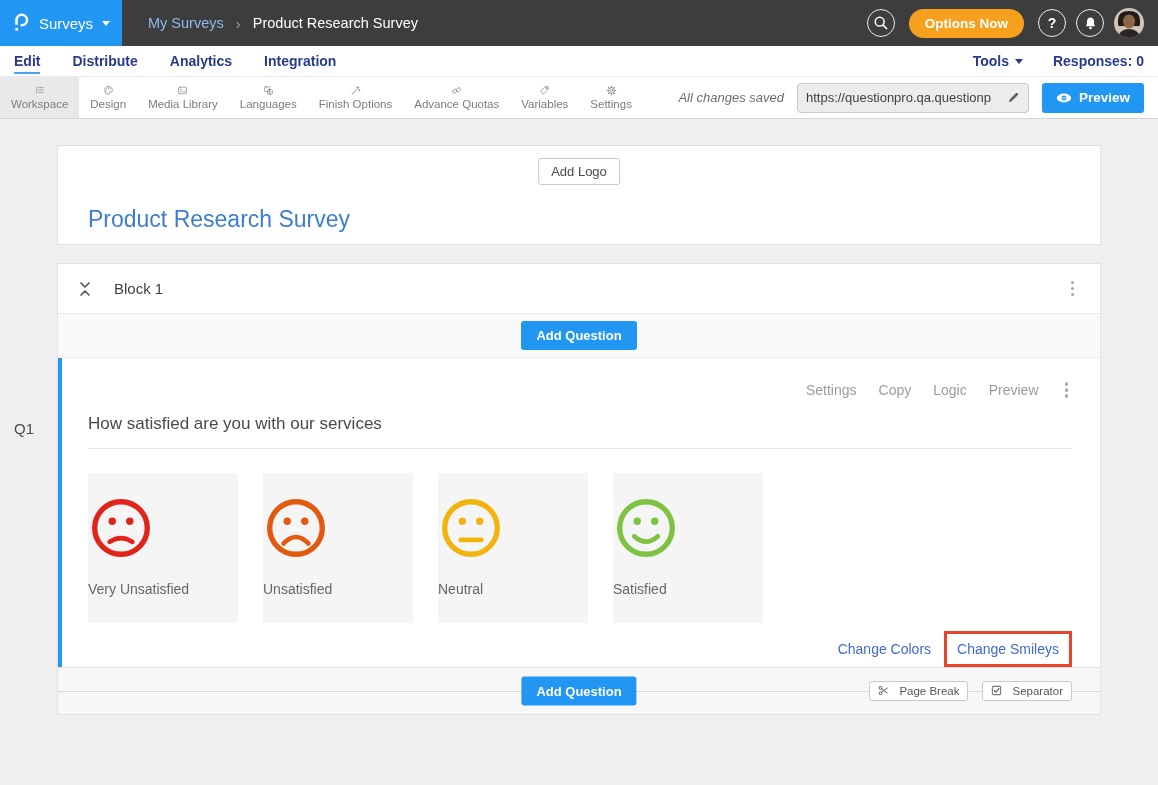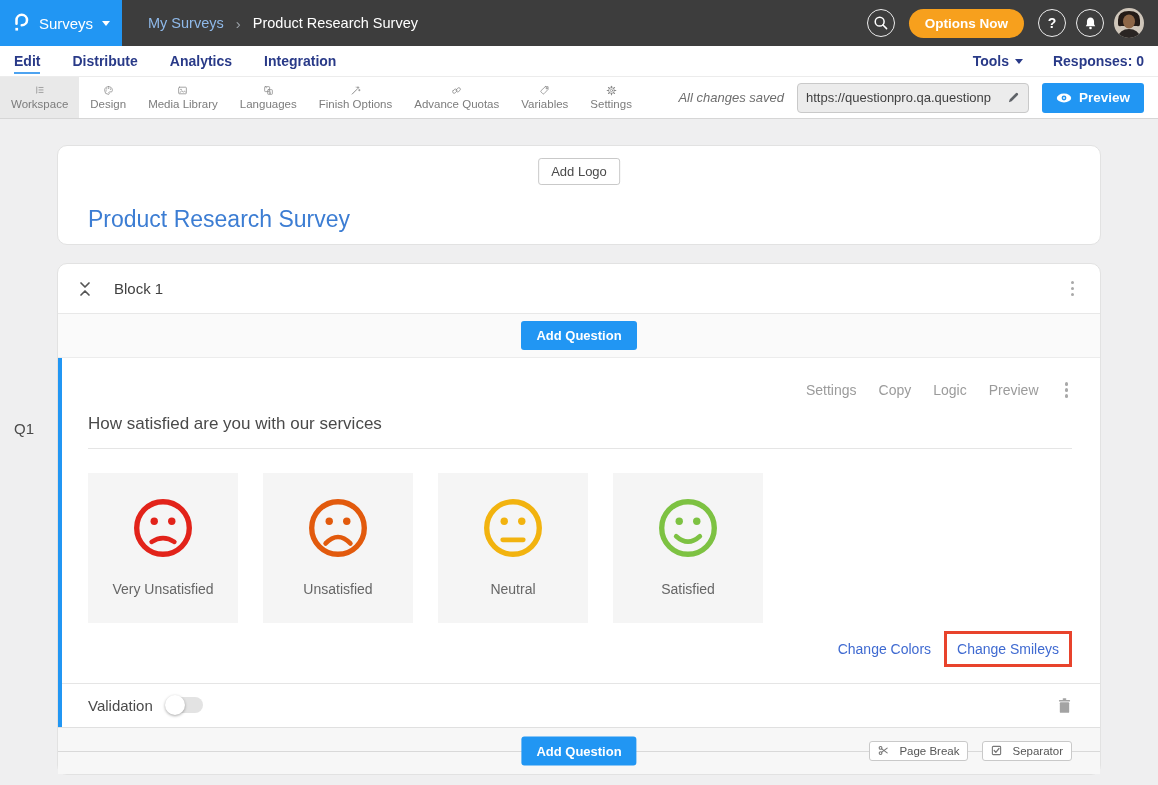--- a/index.html
+++ b/index.html
@@ -39,41 +39,41 @@
   .fillel { fill:#8b8b8b; stroke:none; }
   .toolbar-right { margin-left:auto; display:flex; align-items:center; gap:13px; padding-right:14px; }
   .save-status { font-style:italic; color:#6e6e6e; font-size:13px; }
   .url-box { width:232px; height:30px; background:#ececec; border:1px solid #c9c9c9; border-radius:4px; display:flex; align-items:center; padding:0 8px; font-size:13px; color:#3f3f3f; white-space:nowrap; overflow:hidden; cursor:text; }
   .url-text { overflow:hidden; text-overflow:clip; flex:1; }
   .preview-btn { height:30px; border-radius:3px; background:#2196f3; border:none; color:#fff; font-size:13.5px; font-weight:700; display:flex; align-items:center; gap:7px; padding:0 14px; cursor:pointer; font-family:inherit; }
 
   
   .content { flex:1; position:relative; background:#efeff0; }
   .q-id { position:absolute; left:14px; top:301px; font-size:15px; color:#4a4a4a; }
-  .card { width:1044px; margin-left:57px; background:#fff; border:1px solid #e2e2e2; border-radius:10px; }
+  .card { width:1044px; margin-left:57px; background:#fff; border:1px solid #e2e2e2; border-radius:0; }
   .title-card { margin-top:26px; height:100px; position:relative; }
   .add-logo-btn { position:absolute; top:12px; left:50%; transform:translateX(-50%); background:#fff; border:1px solid #c9c9c9; border-radius:3px; padding:5px 12px; font-size:13px; color:#4a4a4a; cursor:pointer; font-family:inherit; }
   .survey-title { position:absolute; left:30px; top:60px; font-size:23px; color:#3c7dd3; cursor:text; }
 
   .block-card { margin-top:18px; }
   .block-header { height:50px; border-bottom:1px solid #e8e8e8; display:flex; align-items:center; padding:0 22px 0 20px; }
   .collapse-ic { width:14px; height:16px; stroke:#555; fill:none; stroke-width:1.7; stroke-linecap:round; stroke-linejoin:round; cursor:pointer; }
   .block-title { margin-left:22px; font-size:15px; color:#3f3f3f; font-weight:500; }
   .dots { margin-left:auto; display:flex; flex-direction:column; gap:2.5px; cursor:pointer; padding:4px; }
   .dots i { width:3.5px; height:3.5px; border-radius:50%; background:#a9a9a9; }
   .add-strip { height:44px; background:#fafafa; border-bottom:1px solid #ececec; display:flex; align-items:center; justify-content:center; }
   .blue-btn { background:#2196f3; color:#fff; border:none; border-radius:3px; padding:7px 15px; font-size:13px; font-weight:700; cursor:pointer; font-family:inherit; }
 
   .question-section { border-left:4px solid #2196f3; padding:0 28px 0 26px; }
   .q-menu { display:flex; justify-content:flex-end; align-items:center; gap:22px; padding-top:20px; color:#9b9b9b; font-size:14px; }
   .q-menu .mi { cursor:pointer; }
   .q-menu .dots { margin-left:0; }
   .q-text { margin-top:12px; font-size:17px; font-weight:500; color:#4a4a4a; padding-bottom:14px; border-bottom:1px solid #e5e5e5; cursor:text; }
   .smiley-row { margin-top:24px; display:flex; gap:25px; }
-  .smiley-card { width:150px; height:150px; background:#f5f5f5; display:flex; flex-direction:column; align-items:center; cursor:pointer; }
+  .smiley-card { width:150px; height:150px; background:#f5f5f5; display:flex; flex-direction:column; align-items:flex-start; cursor:pointer; }
   .smiley { width:66px; height:66px; margin-top:22px; }
   .smiley-label { margin-top:20px; font-size:14px; color:#666; }
   .links-row { margin-top:8px; display:flex; justify-content:flex-end; align-items:center; }
   .link { color:#3f6ad1; font-size:14px; cursor:pointer; }
   .change-colors { margin-right:13px; }
   .annotation-box { border:3px solid #e8432c; padding:6px 10px; }
   .validation-row { margin:16px -28px 0 -26px; padding:0 28px 0 26px; border-top:1px solid #e5e5e5; height:44px; display:flex; align-items:center; }
   .validation-label { font-size:15px; color:#4a4a4a; }
   .toggle { width:36px; height:16px; border-radius:9px; background:#e3e3e3; position:relative; margin-left:14px; cursor:pointer; }
   .toggle .knob { position:absolute; left:-2px; top:-2px; width:20px; height:20px; border-radius:50%; background:#fff; box-shadow:0 1px 3px rgba(0,0,0,.35); }
@@ -334,33 +334,20 @@
 
         </div>
 
         <div class="links-row">
           <span class="link change-colors">Change Colors</span>
           <span class="annotation-box">
             <span class="link">Change Smileys</span>
           </span>
         </div>
 
-        <div class="validation-row">
-          <span class="validation-label">Validation</span>
-          <span class="toggle">
-              <span class="knob"></span>
-            </span>
-          <span class="trash-btn">
-            <svg width="15" height="17" viewBox="0 0 16 18">
-              <rect x="3" y="5.6" width="10" height="11.2" rx="1" fill="#a3a3a3"></rect>
-              <rect x="2" y="3" width="12" height="1.8" rx="0.9" fill="#a3a3a3"></rect>
-              <rect x="6" y="1.2" width="4" height="1.8" rx="0.9" fill="#a3a3a3"></rect>
-            </svg>
-          </span>
-        </div>
       </div>
 
       <div class="block-footer">
         <div class="footer-line"></div>
         <button class="blue-btn footer-add">Add Question</button>
         <div class="footer-right">
           <button class="small-btn">
             <svg class="small-ic" viewBox="0 0 12 12">
               <circle cx="2.8" cy="3.2" r="1.5"></circle>
                 <circle cx="2.8" cy="8.8" r="1.5"></circle>

